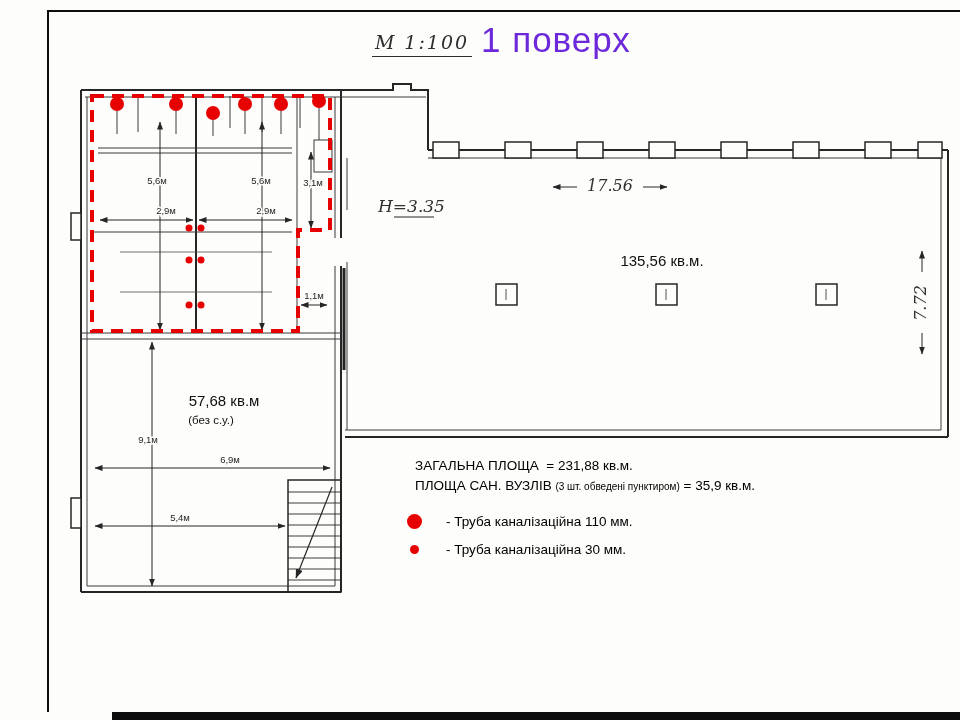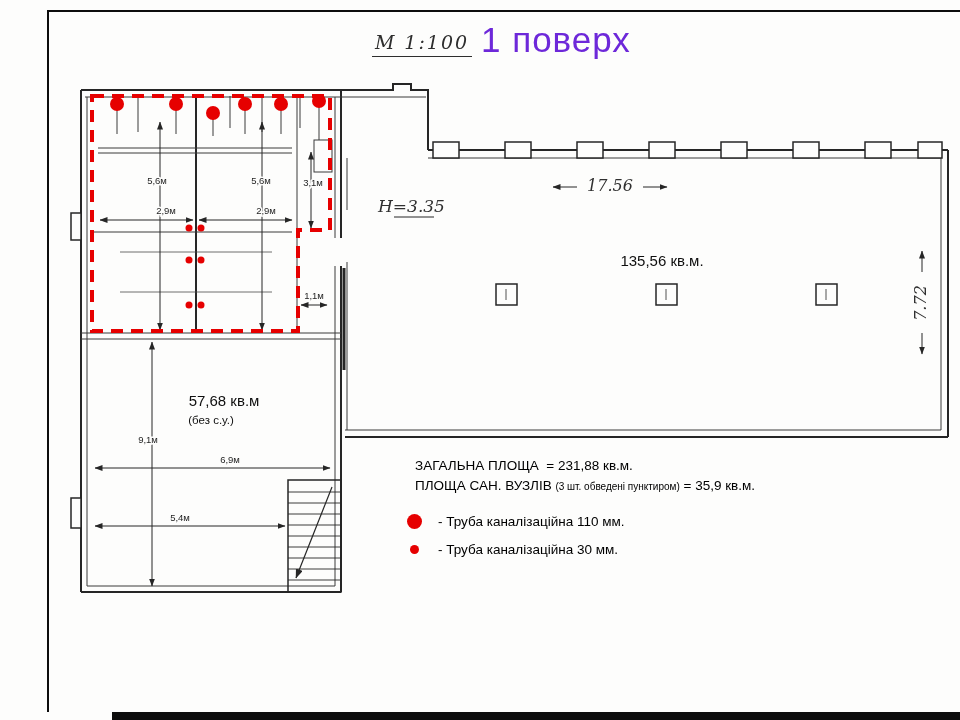--- a/index.html
+++ b/index.html
@@ -7,21 +7,21 @@
   .frame{position:absolute;background:#0d0d0d;}
   .title-scale{position:absolute;left:372px;top:31px;width:100px;text-align:center;
     font-family:"DejaVu Serif",serif;font-style:italic;font-size:19px;letter-spacing:2px;color:#2e2e2e;
     border-bottom:1.6px solid #2e2e2e;padding-bottom:3px;}
   .title-floor{position:absolute;left:481px;top:20px;font-size:35px;color:#6d28d9;letter-spacing:1px;}
   .legend{position:absolute;left:407px;top:458px;width:420px;color:#000;}
   .legend .tline{position:absolute;left:0;white-space:pre;font-size:13.5px;margin-left:8px;}
   .l1{top:0;}
   .l2{top:20px;}
   .small-note{font-size:10px;}
-  .legend-item{position:absolute;left:0;display:flex;align-items:center;gap:16px;font-size:13.5px;}
+  .legend-item{position:absolute;left:0;display:flex;align-items:center;gap:24px;font-size:13.5px;}
   .li1{top:56px;}
   .li2{top:84px;}
   .dot{border-radius:50%;display:inline-block;flex:0 0 auto;}
   .dot-big{width:15px;height:15px;}
   .dot-small{width:9px;height:9px;margin-left:3px;margin-right:3px;}
   svg text{font-family:"Liberation Sans",sans-serif;}
   .dim{font-size:9.5px;fill:#1f1f1f;text-anchor:middle;paint-order:stroke;stroke:#fdfdfc;stroke-width:3px;}
   .area{font-size:15px;fill:#0f0f0f;text-anchor:middle;}
   .areasmall{font-size:11.5px;fill:#0f0f0f;text-anchor:middle;}
   .hand{font-family:"DejaVu Serif",serif;font-style:italic;fill:#303030;}

